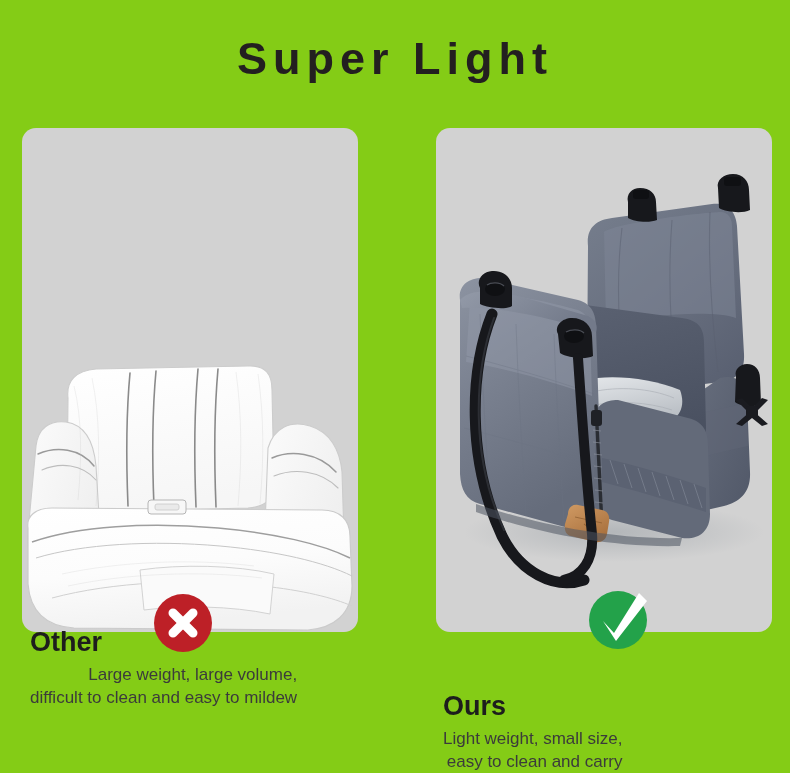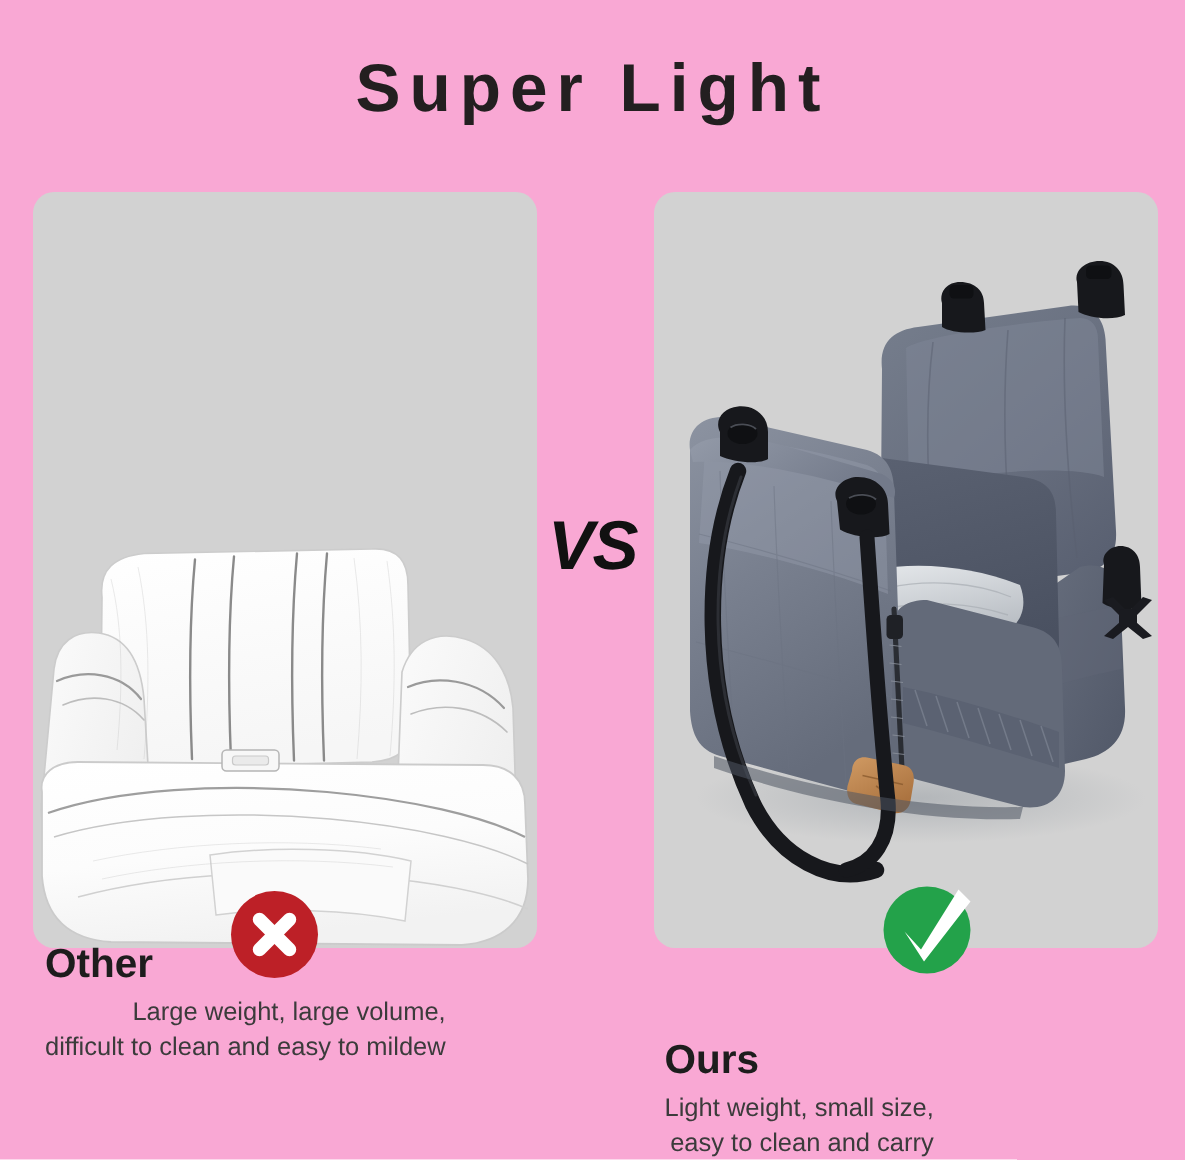--- a/index.html
+++ b/index.html
@@ -12,21 +12,21 @@
     height: 773px;
     position: relative;
     overflow: hidden;
     font-family: "Liberation Sans", sans-serif;
     -webkit-font-smoothing: antialiased;
   }
 
   .page {
     position: absolute;
     inset: 0;
-    background: #f9a8d4;
+    background: #84cc16;
   }
 
   
   .title {
     position: absolute;
     top: 34px;
     left: 0;
     width: 790px;
     text-align: center;
     font-size: 45px;
@@ -338,21 +338,20 @@
           <path d="M300 272 L316 288 L332 272 L326 270 L316 280 L306 270 Z"></path>
           <path d="M300 296 L316 282 L332 296 L326 298 L316 290 L306 298 Z"></path>
           <rect x="310" y="278" width="12" height="12" rx="3"></rect>
         </g>
 
         <path d="M40 376 C94 394 170 412 246 410 L244 418 C168 420 92 402 40 384 Z" fill="#4e5563" opacity="0.55"></path>
       </svg>
     </div>
   </div>
 
-  <div class="vs">VS</div>
 
   <div class="badge cross">
     <svg width="58" height="58" viewBox="0 0 58 58" xmlns="http://www.w3.org/2000/svg">
       <g stroke="#ffffff" stroke-width="9" stroke-linecap="round">
         <line x1="19" y1="19" x2="39" y2="39"></line>
         <line x1="39" y1="19" x2="19" y2="39"></line>
       </g>
     </svg>
   </div>
 

